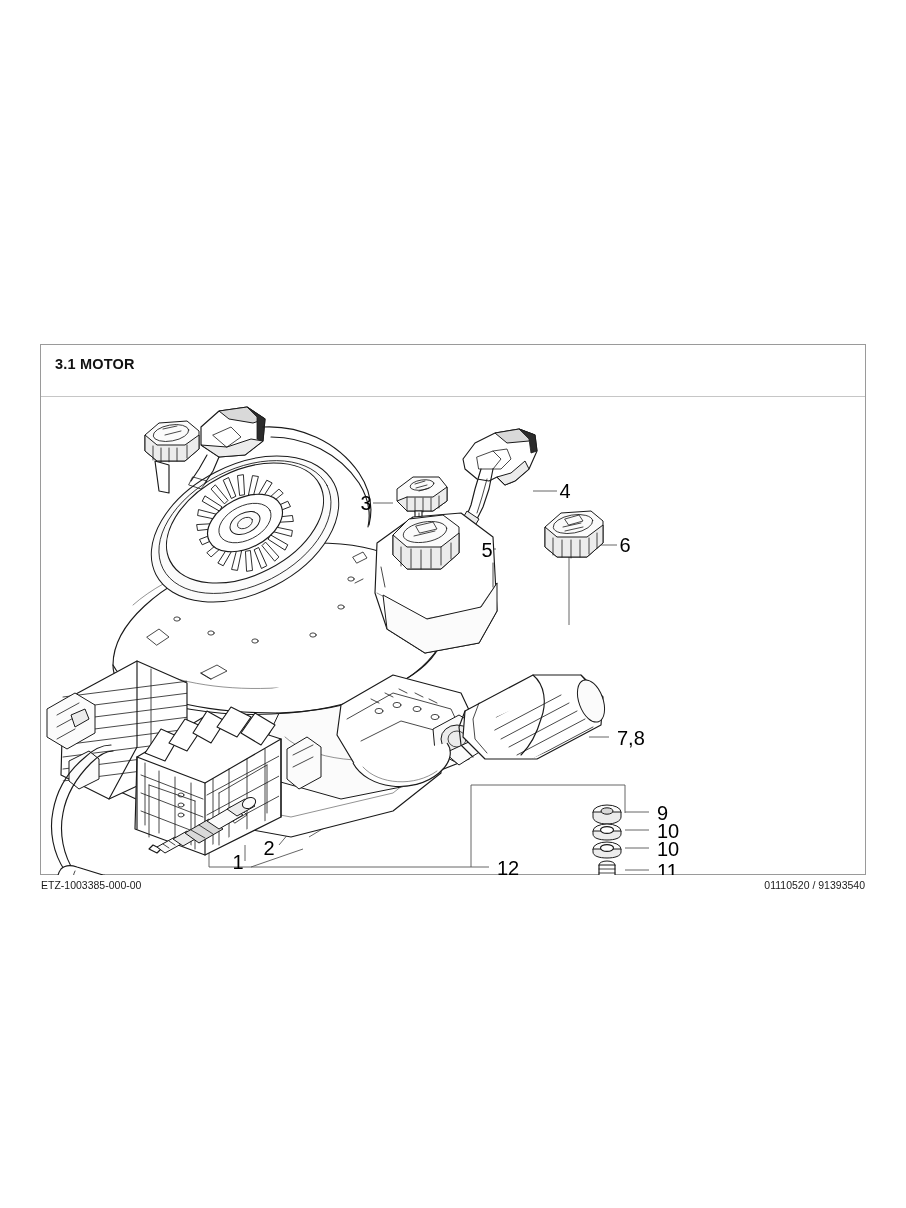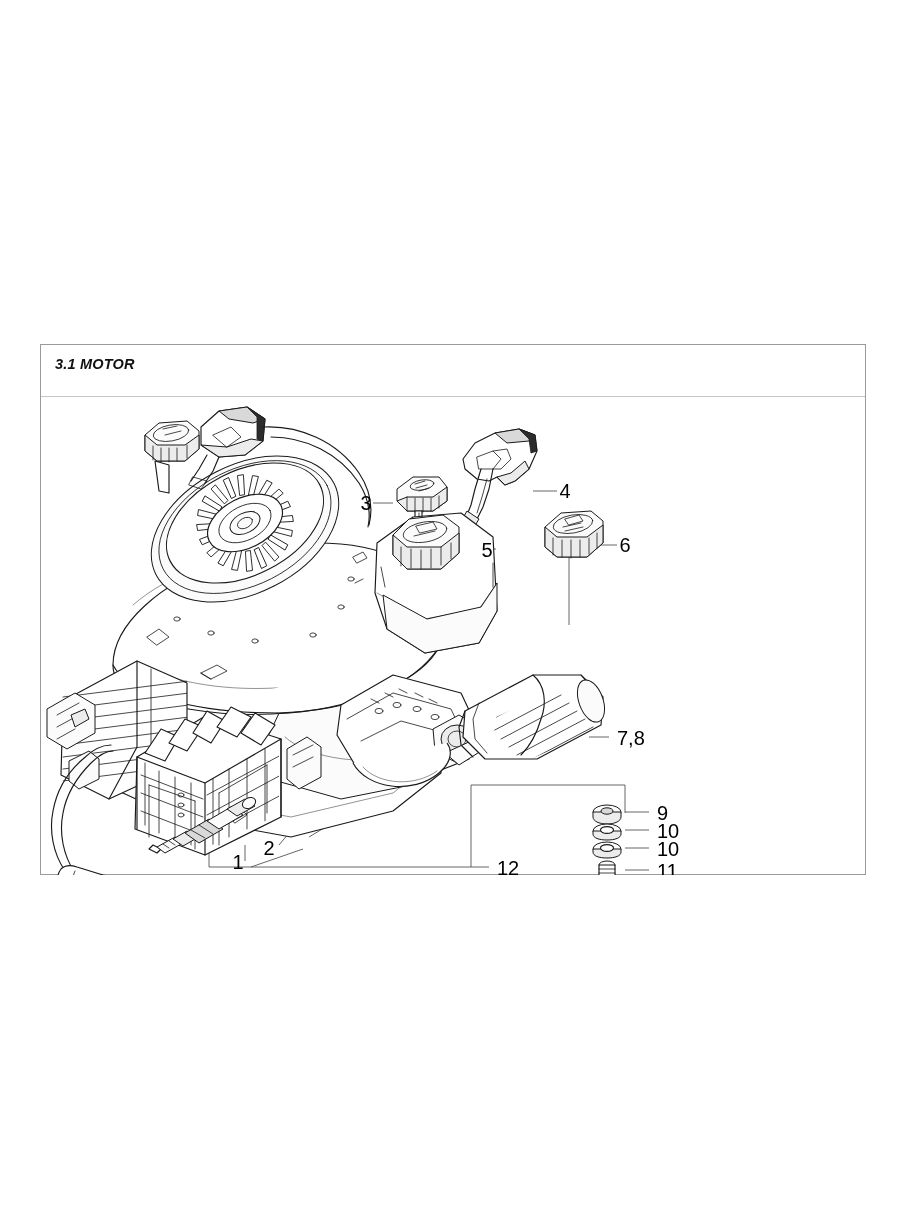--- a/index.html
+++ b/index.html
@@ -43,21 +43,20 @@
   }
   #plate-title {
     position: absolute;
     left: 14px;
     top: 11px;
     font-size: 14.5px;
     font-weight: bold;
     color: #111111;
     letter-spacing: 0.2px;
     white-space: nowrap;
-    font-style: italic;
   }
   #plate-body {
     position: absolute;
     left: 0;
     top: 52px;
     width: 100%;
     height: 478px;
   }
   #drawing {
     position: absolute;
@@ -492,14 +491,18 @@
           <text class="cal-text" x="616" y="441" text-anchor="start">10</text>
           <text class="cal-text" x="616" y="459" text-anchor="start">10</text>
           <text class="cal-text" x="616" y="481" text-anchor="start">11</text>
           <text class="cal-text" x="456" y="478" text-anchor="start">12</text>
         </g>
 
       </svg>
     </div>
   </div>
 
+  <div id="footer">
+    <div id="footer-left">ETZ-1003385-000-00</div>
+    <div id="footer-right">01110520 / 91393540</div>
+  </div>
 
 </div>
 
 </body></html>

